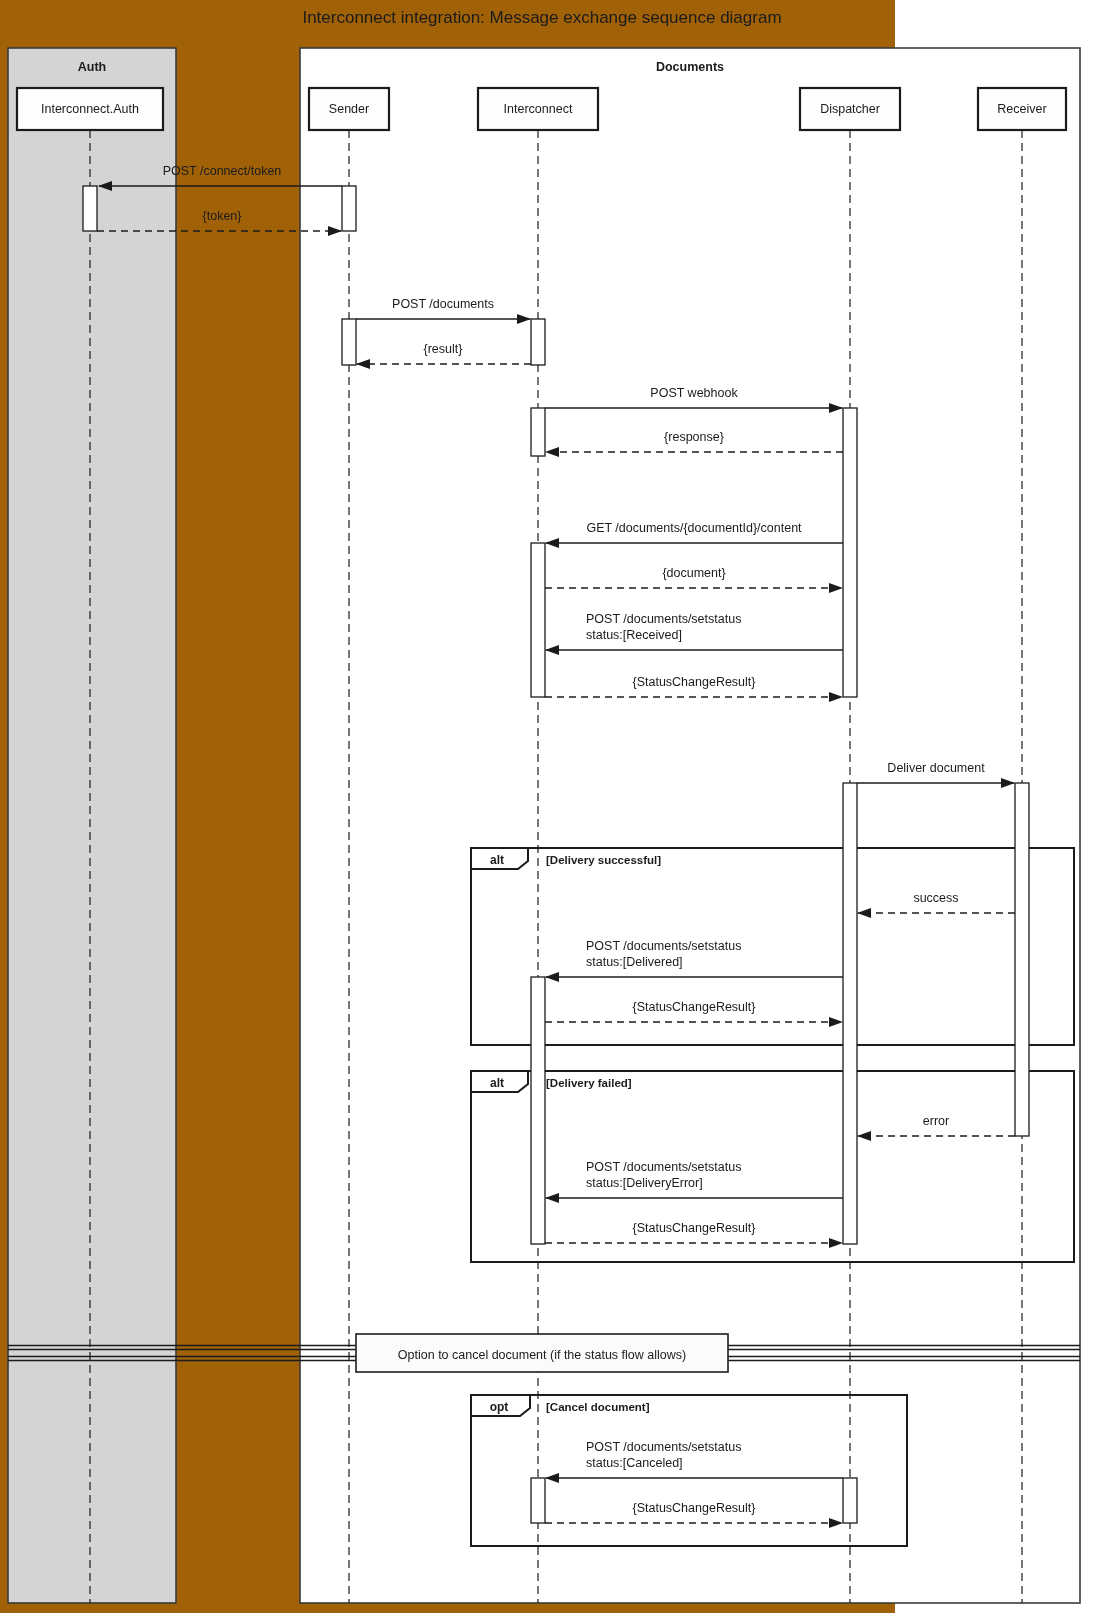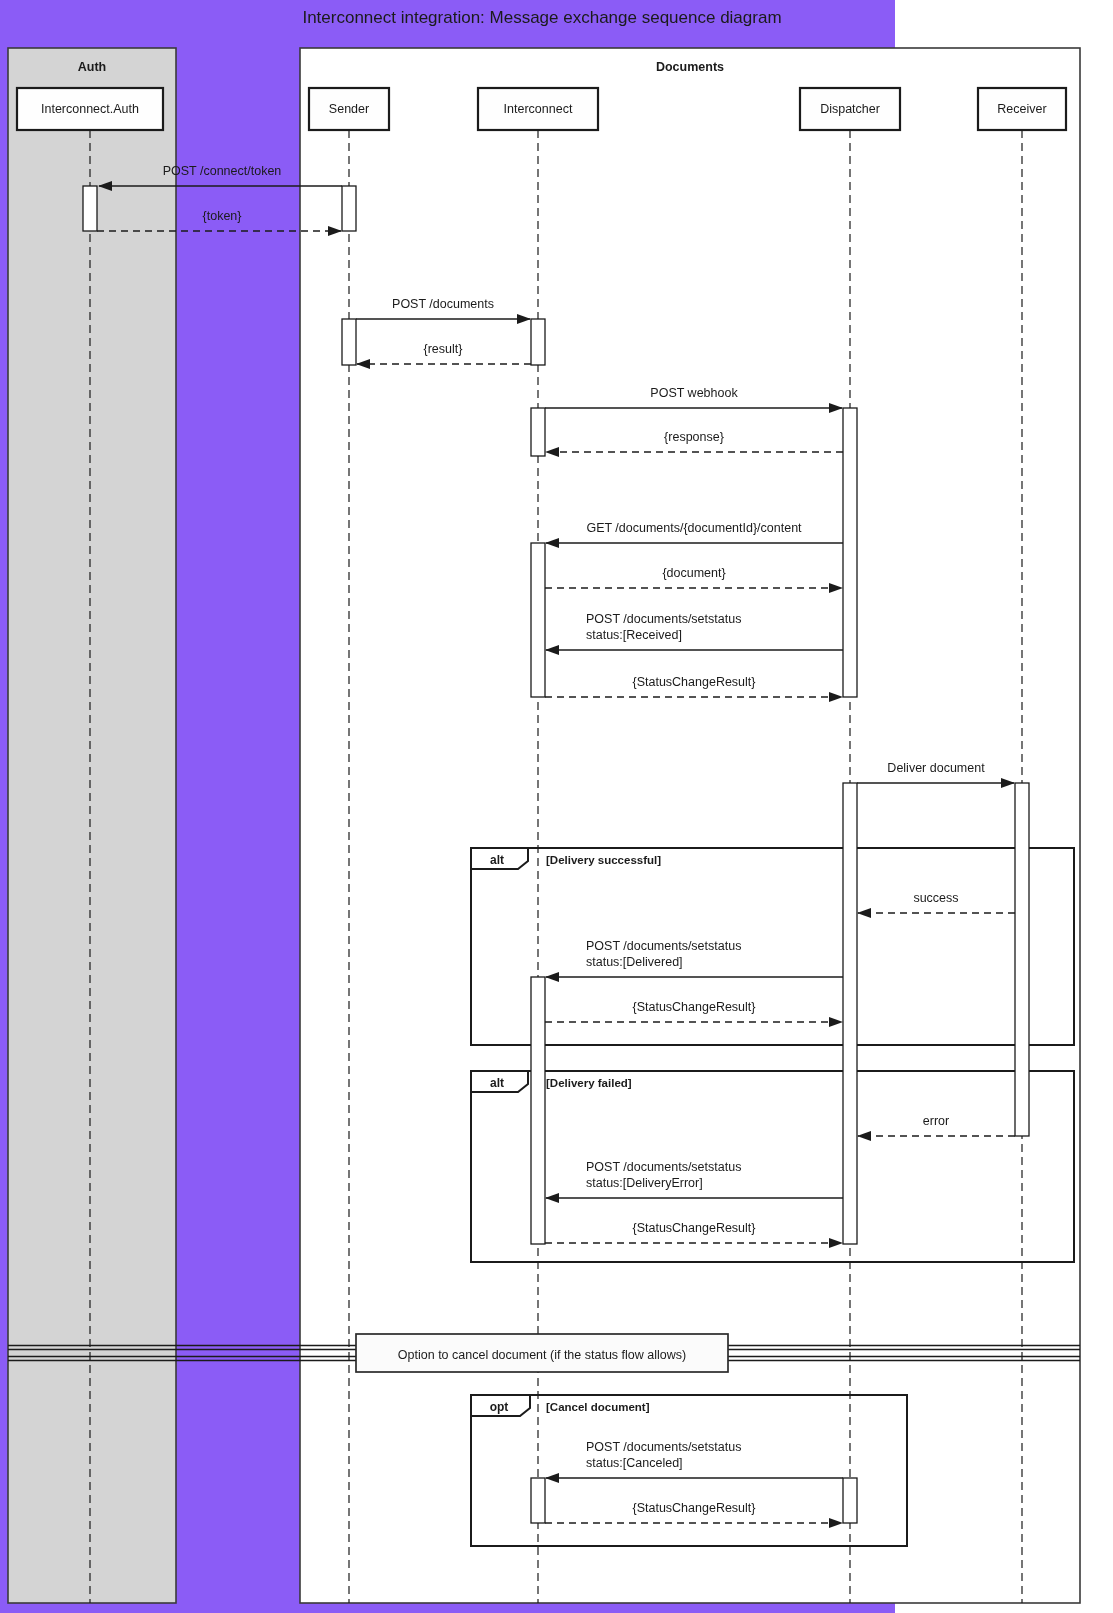--- a/index.html
+++ b/index.html
@@ -1,16 +1,16 @@
 <!DOCTYPE html>
 <html><head>
 <meta charset="utf-8">
 <style>
   html,body { margin:0; padding:0; background:#ffffff; }
-  .stage { width:895px; height:1613px; position:relative; background:#8b5cf6; }
+  .stage { width:895px; height:1613px; position:relative; background:#a16207; }
   text { font-family:"Liberation Sans","DejaVu Sans",sans-serif; fill:#1b1b1b; }
   .title   { font-size:17px; }
   .ctitle  { font-size:12.5px; font-weight:bold; }
   .ptext   { font-size:12.5px; }
   .msg     { font-size:12.5px; }
   .guard   { font-size:11.5px; font-weight:bold; }
   .op      { font-size:12px;   font-weight:bold; }
   .mid     { text-anchor:middle; }
   line, rect, polygon, polyline, path { shape-rendering:geometricPrecision; }
 </style>

